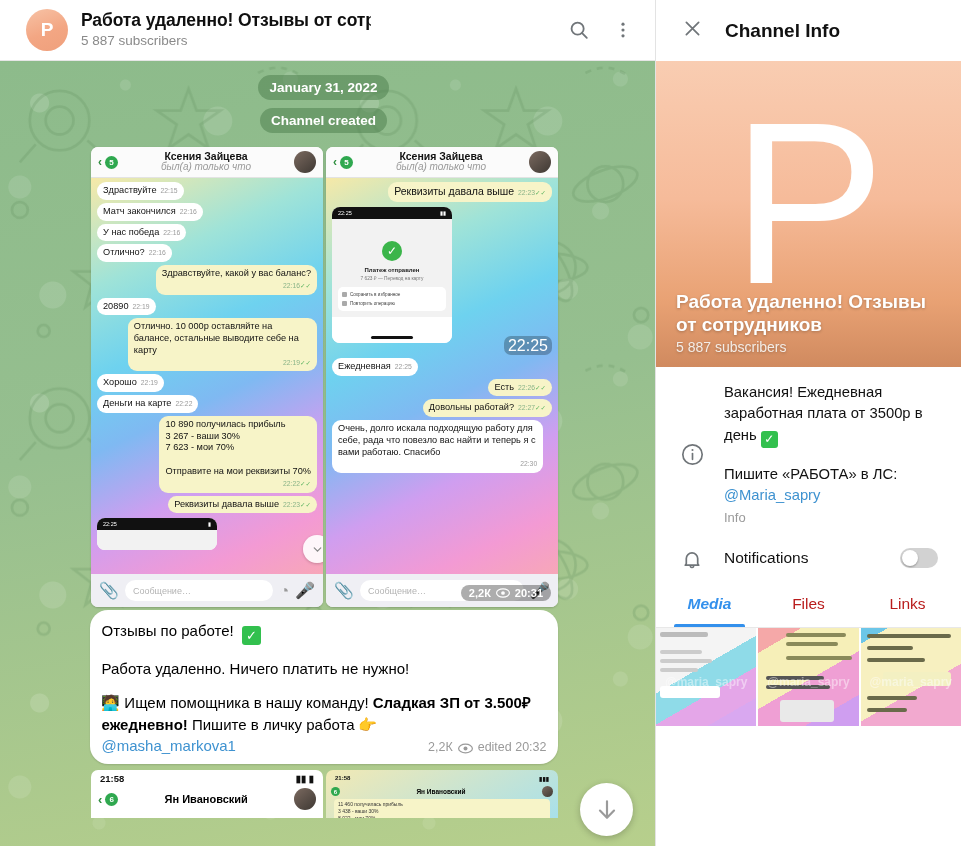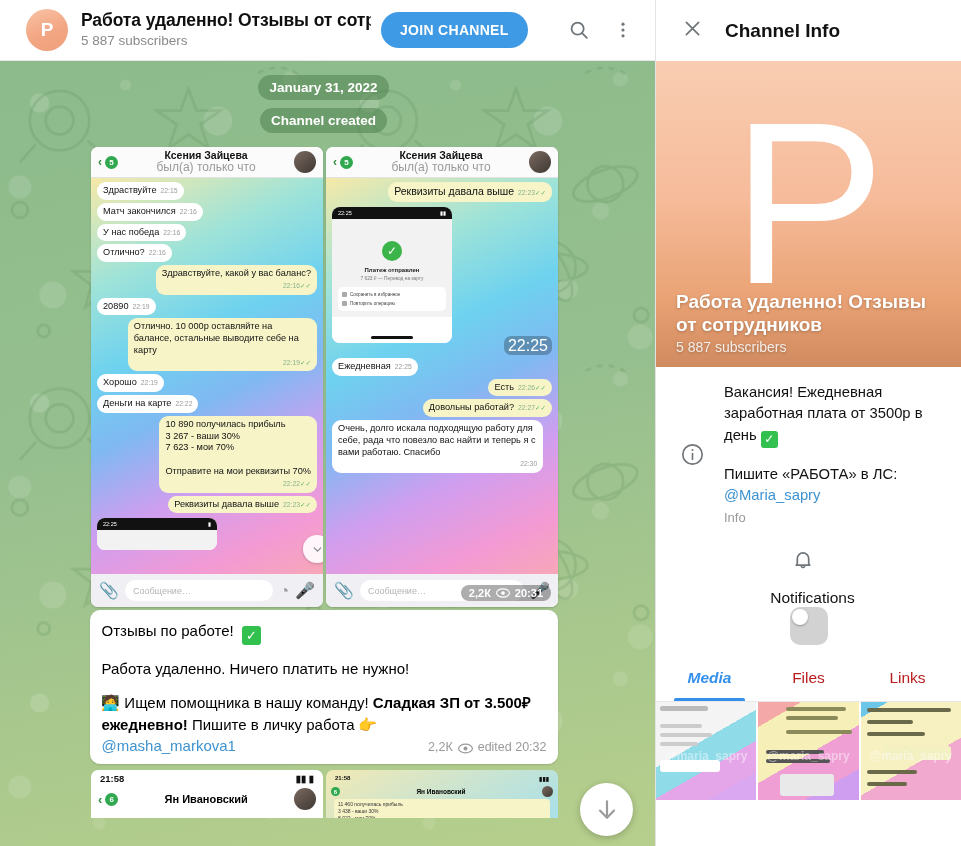--- a/index.html
+++ b/index.html
@@ -102,21 +102,21 @@
     display: flex; align-items: center; gap: 3px;
     color: #2f8f3f; font-size: 10px; font-weight: 700;
   }
   .unread-dot {
     width: 13px; height: 13px; border-radius: 50%;
     background: #2fa84f; color: #fff; font-size: 8px;
     display: flex; align-items: center; justify-content: center; font-weight: 700;
   }
   .shot-names { flex: 1; text-align: center; line-height: 1.05; }
   .sn-title { font-size: 10.5px; font-weight: 700; color: #111; }
-  .sn-sub { font-size: 12px; color: #9a9a9a; }
+  .sn-sub { font-size: 10px; color: #9a9a9a; font-style: italic; }
   .shot-ava {
     width: 22px; height: 22px; border-radius: 50%;
     background: linear-gradient(140deg, #7b6a60, #3e3833);
   }
   .shot-wall {
     position: absolute; top: 31px; left: 0; right: 0; bottom: 33px;
     background: linear-gradient(155deg,#f6e9a8 0%,#9fe3d8 22%,#6ed2ef 40%,#7fb9f2 55%,#cf9ef0 72%,#f39ad4 88%,#f7a7b8 100%);
     overflow: hidden; padding: 4px 6px;
     display: flex; flex-direction: column; gap: 3px;
   }
@@ -174,21 +174,21 @@
   .scroll-chip {
     position: absolute; right: -8px; bottom: 44px; width: 28px; height: 28px;
     border-radius: 50%; background: rgba(255,255,255,.9);
     display: flex; align-items: center; justify-content: center;
     box-shadow: 0 1px 3px rgba(0,0,0,.2); z-index: 4;
   }
 
   
   .text-msg {
     width: 468px; margin-left: 0; margin-top: 3px;
-    background: #fff; border-radius: 10px; padding: 10px 12px 8px;
+    background: #fff; border-radius: 18px; padding: 10px 12px 8px;
     font-size: 15px; line-height: 1.42; color: #000;
     box-shadow: 0 1px 2px rgba(0,0,0,.14);
     position: relative;
   }
   .text-msg p { margin-bottom: 13px; }
   .text-msg p:last-of-type { margin-bottom: 0; }
   .lnk { color: #3e92d0; }
   .msg-foot {
     position: absolute; right: 11px; bottom: 7px;
     display: flex; align-items: center; gap: 5px;
@@ -245,21 +245,21 @@
   .cover-sub { font-size: 14px; color: #f4ece6; margin-top: 3px; text-shadow: 0 1px 3px rgba(0,0,0,.25); }
 
   .info-row { display: flex; padding: 15px 16px 9px 24px; align-items: center; }
   .info-ic { width: 44px; flex: 0 0 44px; display: flex; justify-content: flex-start; padding-top: 2px; }
   .info-main { flex: 1; min-width: 0; }
   .info-val { font-size: 14.8px; color: #111; line-height: 1.45; word-wrap: break-word; }
   .info-val .em { display: inline-block; width: 17px; height: 17px; background: #32c04e; border-radius: 3px;
                   color: #fff; font-size: 12px; text-align: center; line-height: 17px; vertical-align: -3px; }
   .info-lbl { font-size: 13px; color: #9a9a9a; margin-top: 3px; }
   .gap-p { margin-top: 16px; }
-  .info-row.notif { align-items: center; padding: 11px 16px 11px 24px; flex-direction: column; }
+  .info-row.notif { align-items: center; padding: 11px 16px 11px 24px; }
   .notif-txt { font-size: 15.5px; color: #111; flex: 1; }
   .toggle {
     width: 38px; height: 20px; border-radius: 10px; background: #d2d2d2;
     position: relative; cursor: pointer; flex: 0 0 38px; margin-right: 7px;
   }
   .toggle .knob {
     position: absolute; top: 2px; left: 2px; width: 16px; height: 16px;
     border-radius: 50%; background: #fff; box-shadow: 0 1px 2px rgba(0,0,0,.3);
   }
   .tabs {
@@ -292,21 +292,20 @@
   <div class="chat-col">
 
     <div class="chat-header">
       <div class="ava-sm">
         <span>Р</span>
       </div>
       <div class="head-text">
         <div class="head-title">Работа удаленно! Отзывы от сотр…</div>
         <div class="head-sub">5 887 subscribers</div>
       </div>
-      <button class="join-btn">JOIN CHANNEL</button>
       <div class="hdr-icons">
         <div class="ic-btn">
           <svg width="22" height="22" viewBox="0 0 24 24" fill="none" stroke="#707579" stroke-width="2">
             <circle cx="10.5" cy="10.5" r="6.6"></circle>
               <path d="M15.4 15.4 L20.5 20.5" stroke-linecap="round"></path>
           </svg>
         </div>
         <div class="ic-btn">
           <svg width="20" height="20" viewBox="0 0 24 24" fill="#707579">
             <circle cx="12" cy="5" r="1.9"></circle>

